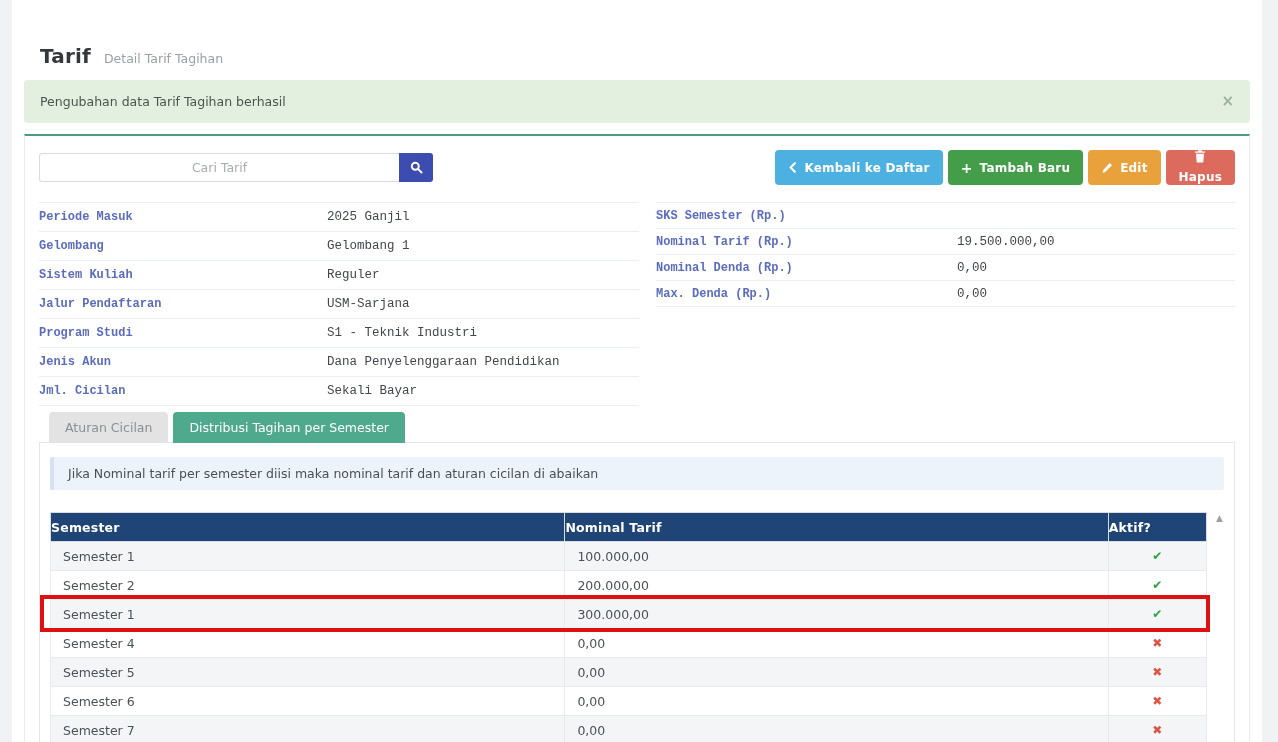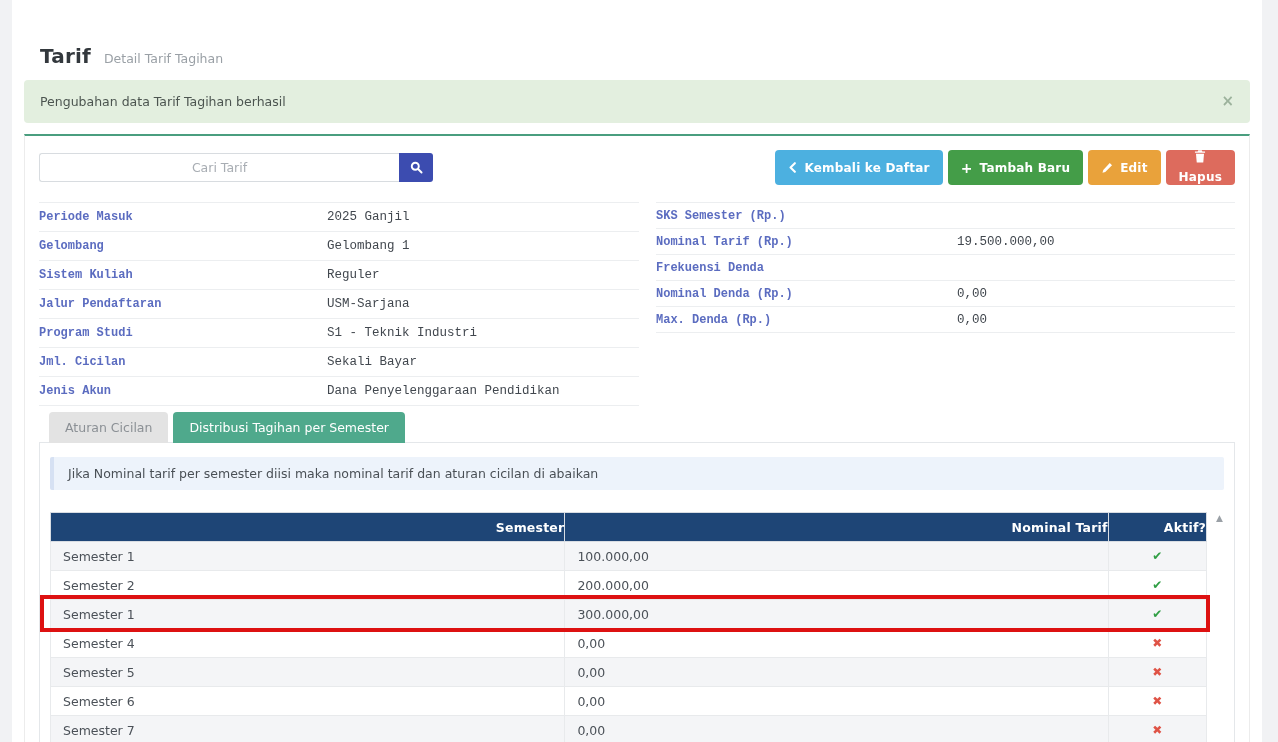--- a/index.html
+++ b/index.html
@@ -76,21 +76,21 @@
   
   .table-scroll { position:relative; padding-right:17px; }
   .scroll-up {
     position:absolute; right:1px; top:2px; font-size:9px; color:#9aa0a6; cursor:pointer; line-height:1;
   }
   .table-wrap { position:relative; }
   table { width:100%; border-collapse:collapse; table-layout:fixed; }
   col.c-sem { width:44.5%; } col.c-nom { width:47%; } col.c-akt { width:8.5%; }
   thead th {
     background:#1e4576; color:#fff; font-size:12.5px; font-weight:bold;
-    height:29px; text-align:right; border:1px solid #d8dde3; letter-spacing:.2px;
+    height:29px; text-align:left; border:1px solid #d8dde3; letter-spacing:.2px;
   }
   tbody td {
     height:29px; padding:0 12px; font-size:12.5px; color:#4b5158;
     border:1px solid #e8eaec; background:#fff;
   }
   tbody tr:nth-child(odd) td { background:#f4f5f7; }
   td.mark { text-align:center; font-size:12px; font-weight:bold; }
   td.mark.ok { color:#2f9e44; }
   td.mark.no { color:#df5346; }
   .highlight-box {
@@ -177,40 +177,36 @@
           </div>
           <div class="d-row">
             <span class="d-label">Jalur Pendaftaran</span>
             <span class="d-value">USM-Sarjana</span>
           </div>
           <div class="d-row">
             <span class="d-label">Program Studi</span>
             <span class="d-value">S1 - Teknik Industri</span>
           </div>
           <div class="d-row">
+            <span class="d-label">Jenis Akun</span>
+            <span class="d-value">Dana Penyelenggaraan Pendidikan</span>
+          </div>
+          <div class="d-row">
             <span class="d-label">Jml. Cicilan</span>
             <span class="d-value">Sekali Bayar</span>
           </div>
-          <div class="d-row">
-            <span class="d-label">Jenis Akun</span>
-            <span class="d-value">Dana Penyelenggaraan Pendidikan</span>
-          </div>
         </div>
       <div class="details-col right" id="details-right">
           <div class="d-row">
             <span class="d-label">SKS Semester (Rp.)</span>
             <span class="d-value"></span>
           </div>
           <div class="d-row">
             <span class="d-label">Nominal Tarif (Rp.)</span>
             <span class="d-value">19.500.000,00</span>
-          </div>
-          <div class="d-row">
-            <span class="d-label">Frekuensi Denda</span>
-            <span class="d-value"></span>
           </div>
           <div class="d-row">
             <span class="d-label">Nominal Denda (Rp.)</span>
             <span class="d-value">0,00</span>
           </div>
           <div class="d-row">
             <span class="d-label">Max. Denda (Rp.)</span>
             <span class="d-value">0,00</span>
           </div>
         </div>

